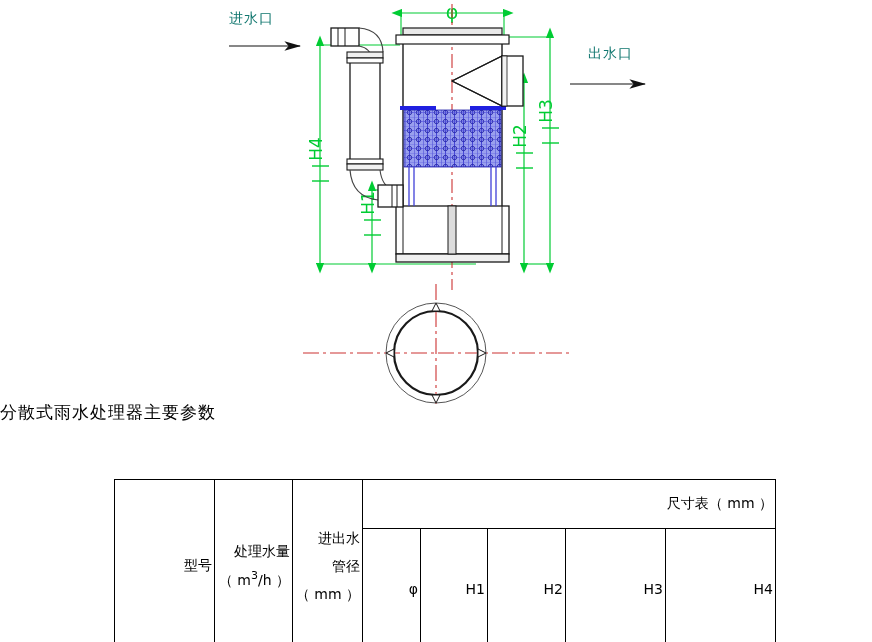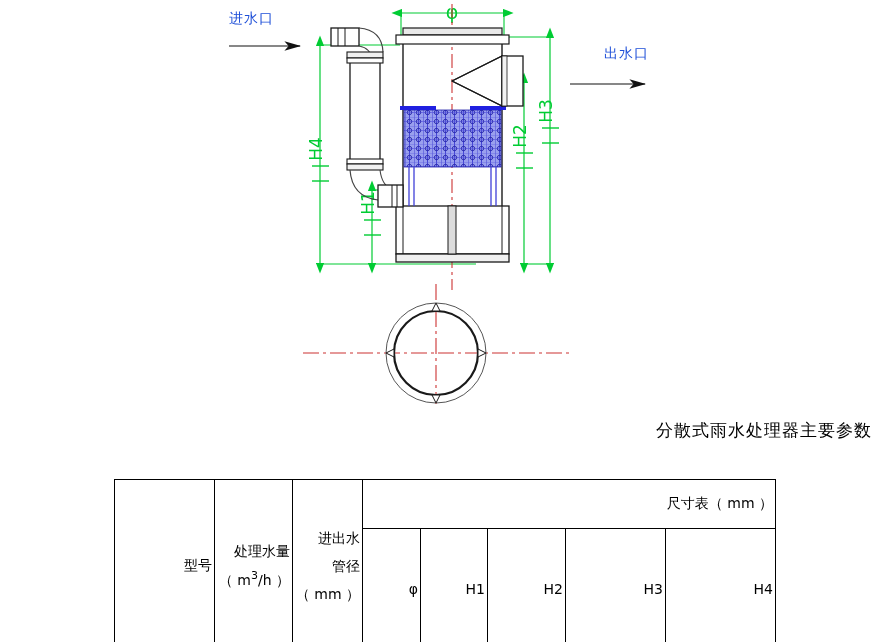--- a/index.html
+++ b/index.html
@@ -31,33 +31,33 @@
     top: 0;
     display: block;
   }
 
   
   .cn-label {
     position: absolute;
     font-family: "DejaVu Sans", "Liberation Sans", sans-serif;
     font-size: 14px;
     letter-spacing: 1px;
-    color: #1d4ed8;
+    color: #0f766e;
     white-space: nowrap;
   }
   #inlet-label { left: 229px; top: 10px; }
-  #outlet-label { left: 604px; top: 45px; }
+  #outlet-label { left: 588px; top: 45px; }
 
   
   #chart-title {
     position: absolute;
     left: 0;
-    top: 419px;
+    top: 401px;
     width: 872px;
-    text-align: right;
+    text-align: left;
     font-family: "DejaVu Sans", "Liberation Sans", sans-serif;
     font-size: 17px;
     letter-spacing: 1px;
     color: #000;
   }
 
   
   #params-table-wrap {
     position: absolute;
     left: 114px;

